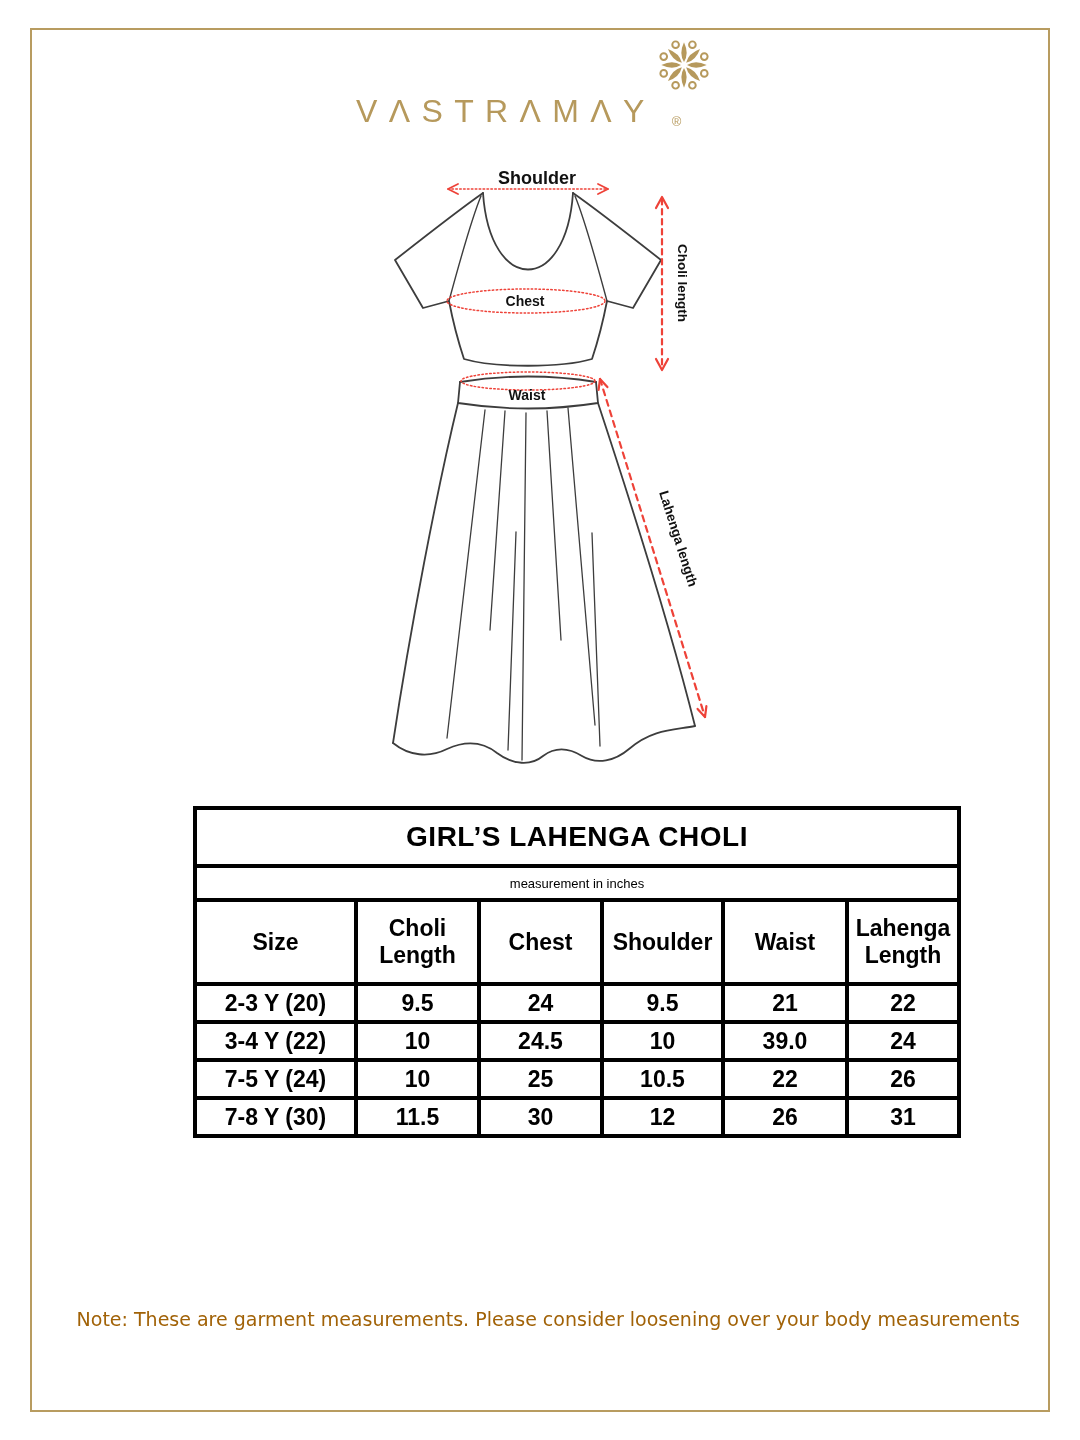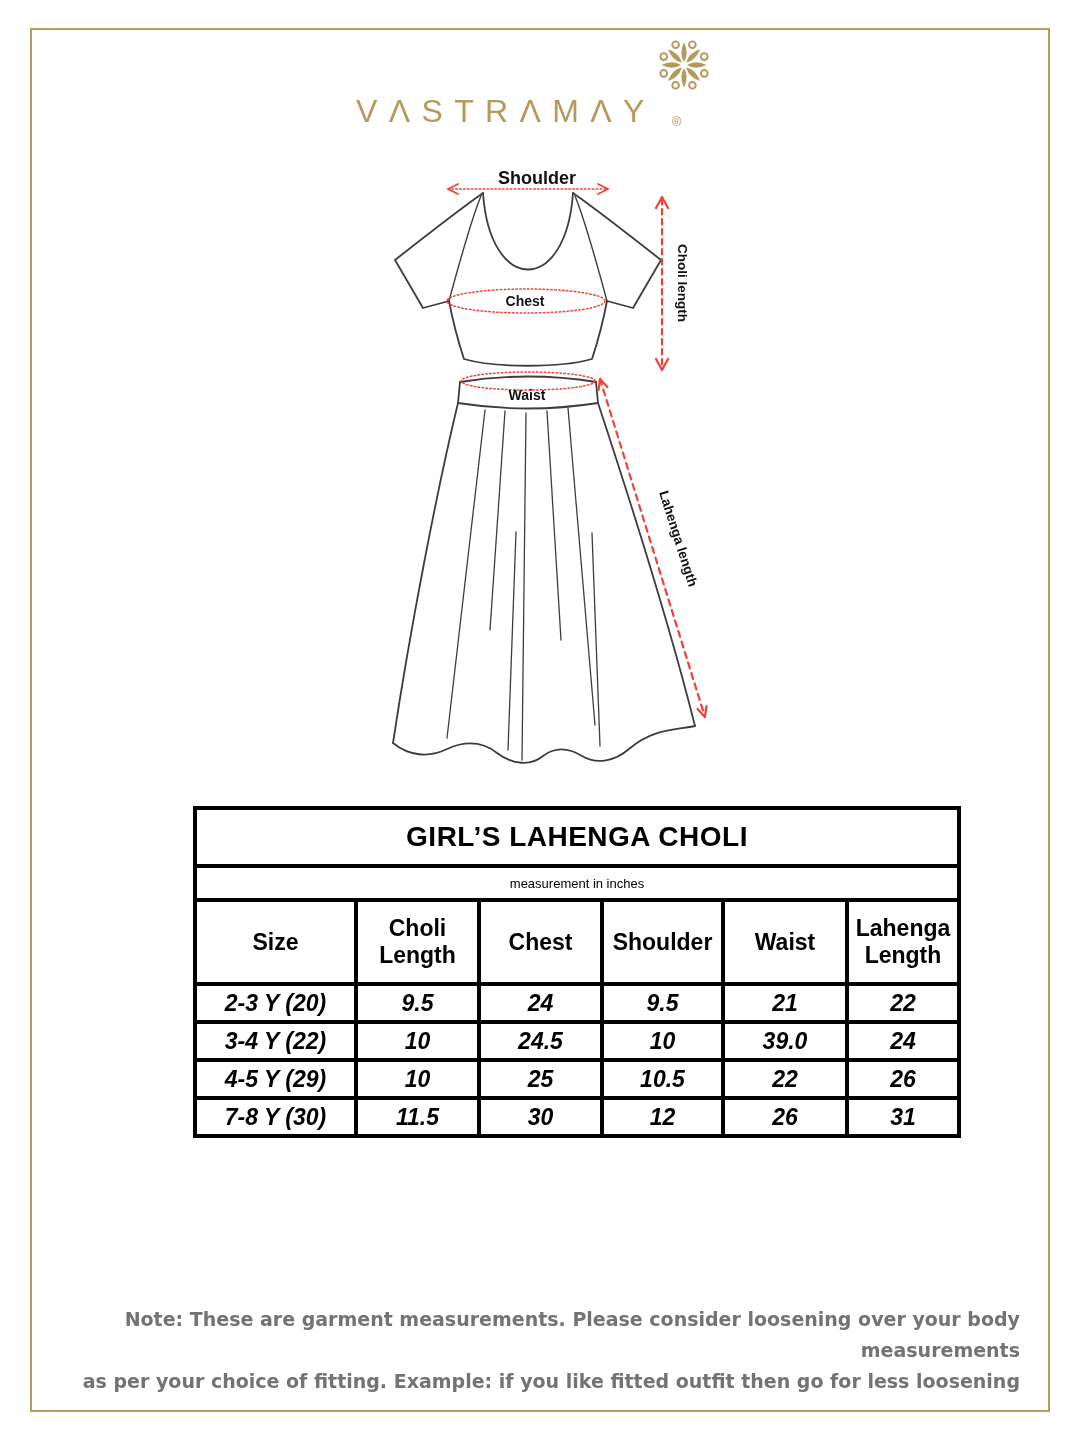--- a/index.html
+++ b/index.html
@@ -29,26 +29,26 @@
   .size-table {
     position:absolute; left:158px; top:806px; width:764px;
     border-collapse:collapse; table-layout:fixed; text-align:center;margin-left:35px;
   }
   .size-table th, .size-table td {
     border:4px solid #000; padding:0; text-align:center; vertical-align:middle;
   }
   .title-row th { font-size:28px; font-weight:bold; height:58px; letter-spacing:0.5px; }
   .subtitle-row th { font-size:13px; font-weight:normal; height:34px; }
   .header-row th { font-size:23px; font-weight:bold; height:84px; line-height:27px; padding:0 6px; }
-  .size-table td { font-size:23px; font-weight:bold; height:38px;font-style:italic; }
+  .size-table td { font-size:23px; font-weight:bold; height:38px; }
 
   .note {
     position:absolute; left:40px; right:60px; top:1304px;
     text-align:right; font-family:"DejaVu Sans", sans-serif;
-    font-size:19px; line-height:31px; color:#737373;font-weight:bold;
+    font-size:19px; line-height:31px; color:#a16207;
   }
   svg text { user-select:none; }
 </style>
 </head>
 <body>
 
 <div class="gold-frame"></div>
 
 <div class="wordmark"><span>VΛSTRΛMΛY</span><span class="reg">®</span></div>
 
@@ -169,34 +169,33 @@
       </tr>
       <tr>
         <td>3-4 Y (22)</td>
         <td>10</td>
         <td>24.5</td>
         <td>10</td>
         <td>39.0</td>
         <td>24</td>
       </tr>
       <tr>
-        <td>4-5 Y (29)</td>
+        <td>7-5 Y (24)</td>
         <td>10</td>
         <td>25</td>
         <td>10.5</td>
         <td>22</td>
         <td>26</td>
       </tr>
       <tr>
         <td>7-8 Y (30)</td>
         <td>11.5</td>
         <td>30</td>
         <td>12</td>
         <td>26</td>
         <td>31</td>
       </tr>
     </tbody>
 </table>
 
 <div class="note">
   <div>Note: These are garment measurements. Please consider loosening over your body measurements</div>
-  <div>as per your choice of fitting. Example: if you like fitted outfit then go for less loosening</div>
 </div>
 
 </body></html>

